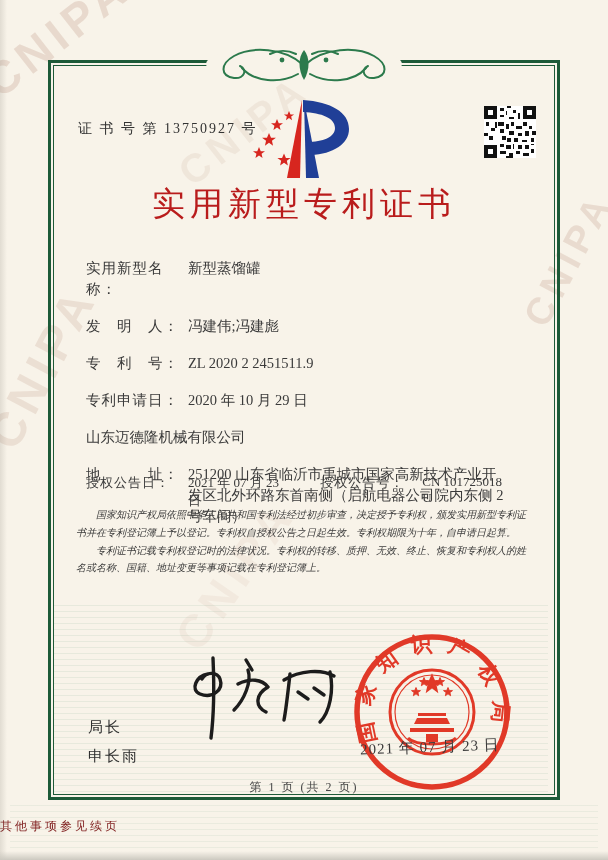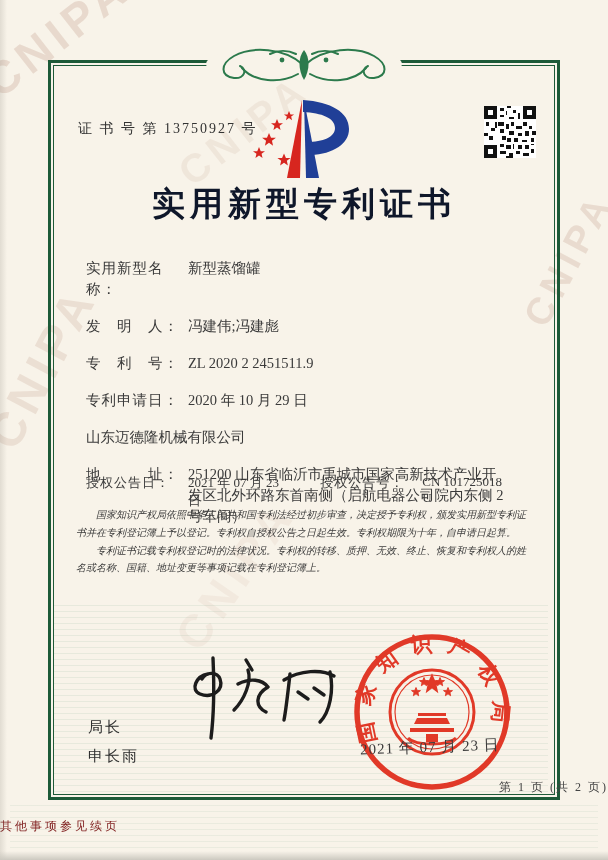--- a/index.html
+++ b/index.html
@@ -33,21 +33,21 @@
   .waves{position:absolute;left:54px;top:600px;width:494px;height:192px;
     background:repeating-linear-gradient(0deg,rgba(110,160,130,.12) 0 1px,rgba(110,160,130,0) 1px 6px);}
   .waves-footer{position:absolute;left:10px;top:802px;width:588px;height:46px;
     background:repeating-linear-gradient(0deg,rgba(110,160,130,.10) 0 1px,rgba(110,160,130,0) 1px 6px);}
   .ornament{position:absolute;left:50%;top:40px;transform:translateX(-50%);}
 
   .cert-no{position:absolute;left:78px;top:120px;font-size:14px;letter-spacing:2px;color:#333;}
   .qr{position:absolute;left:484px;top:106px;width:52px;height:52px;}
   .logo{position:absolute;left:239px;top:96px;}
   .title{position:absolute;left:0;top:182px;width:100%;text-align:center;
-    font-size:33px;font-weight:bold;letter-spacing:5px;color:#0f172a;}
+    font-size:33px;font-weight:normal;letter-spacing:5px;color:#b91c1c;}
 
   .fields{position:absolute;left:86px;top:258px;width:424px;font-size:14.5px;line-height:21px;}
   .field{display:flex;margin-bottom:16px;}
   .field-label{width:102px;flex:none;letter-spacing:1px;}
   .field-value{flex:1;}
   .field-addr{margin-bottom:20px;}
   .grant-row{position:absolute;left:86px;top:474px;width:424px;font-size:13px;display:flex;}
   .grant-pair{display:flex;}
   .grant-pair.second{margin-left:30px;}
 
@@ -56,21 +56,21 @@
   .paras p{margin:0;text-indent:2em;}
 
   .signer{position:absolute;left:88px;top:712px;font-size:15px;line-height:1.95;
     font-family:"Liberation Sans",sans-serif;color:#2e2e2e;letter-spacing:2px;}
   .signature{position:absolute;left:180px;top:652px;}
 
   .seal{position:absolute;left:352px;top:632px;opacity:.95;}
   .stamp-date{position:absolute;left:360px;top:738px;font-size:15px;color:#3b3b3b;
     letter-spacing:1px;transform:rotate(-2deg);white-space:nowrap;}
 
-  .page-no{position:absolute;left:0;top:779px;width:100%;text-align:right;
+  .page-no{position:absolute;left:0;top:779px;width:100%;text-align:center;
     font-size:12px;letter-spacing:2px;color:#444;}
   .footer-note{position:absolute;left:0;top:818px;width:100%;text-align:left;
     font-size:12px;letter-spacing:3px;color:#7f1d1d;}
 </style>
 </head>
 <body>
 
 <div class="page">
 
   <div class="wm wm1">CNIPA</div>

